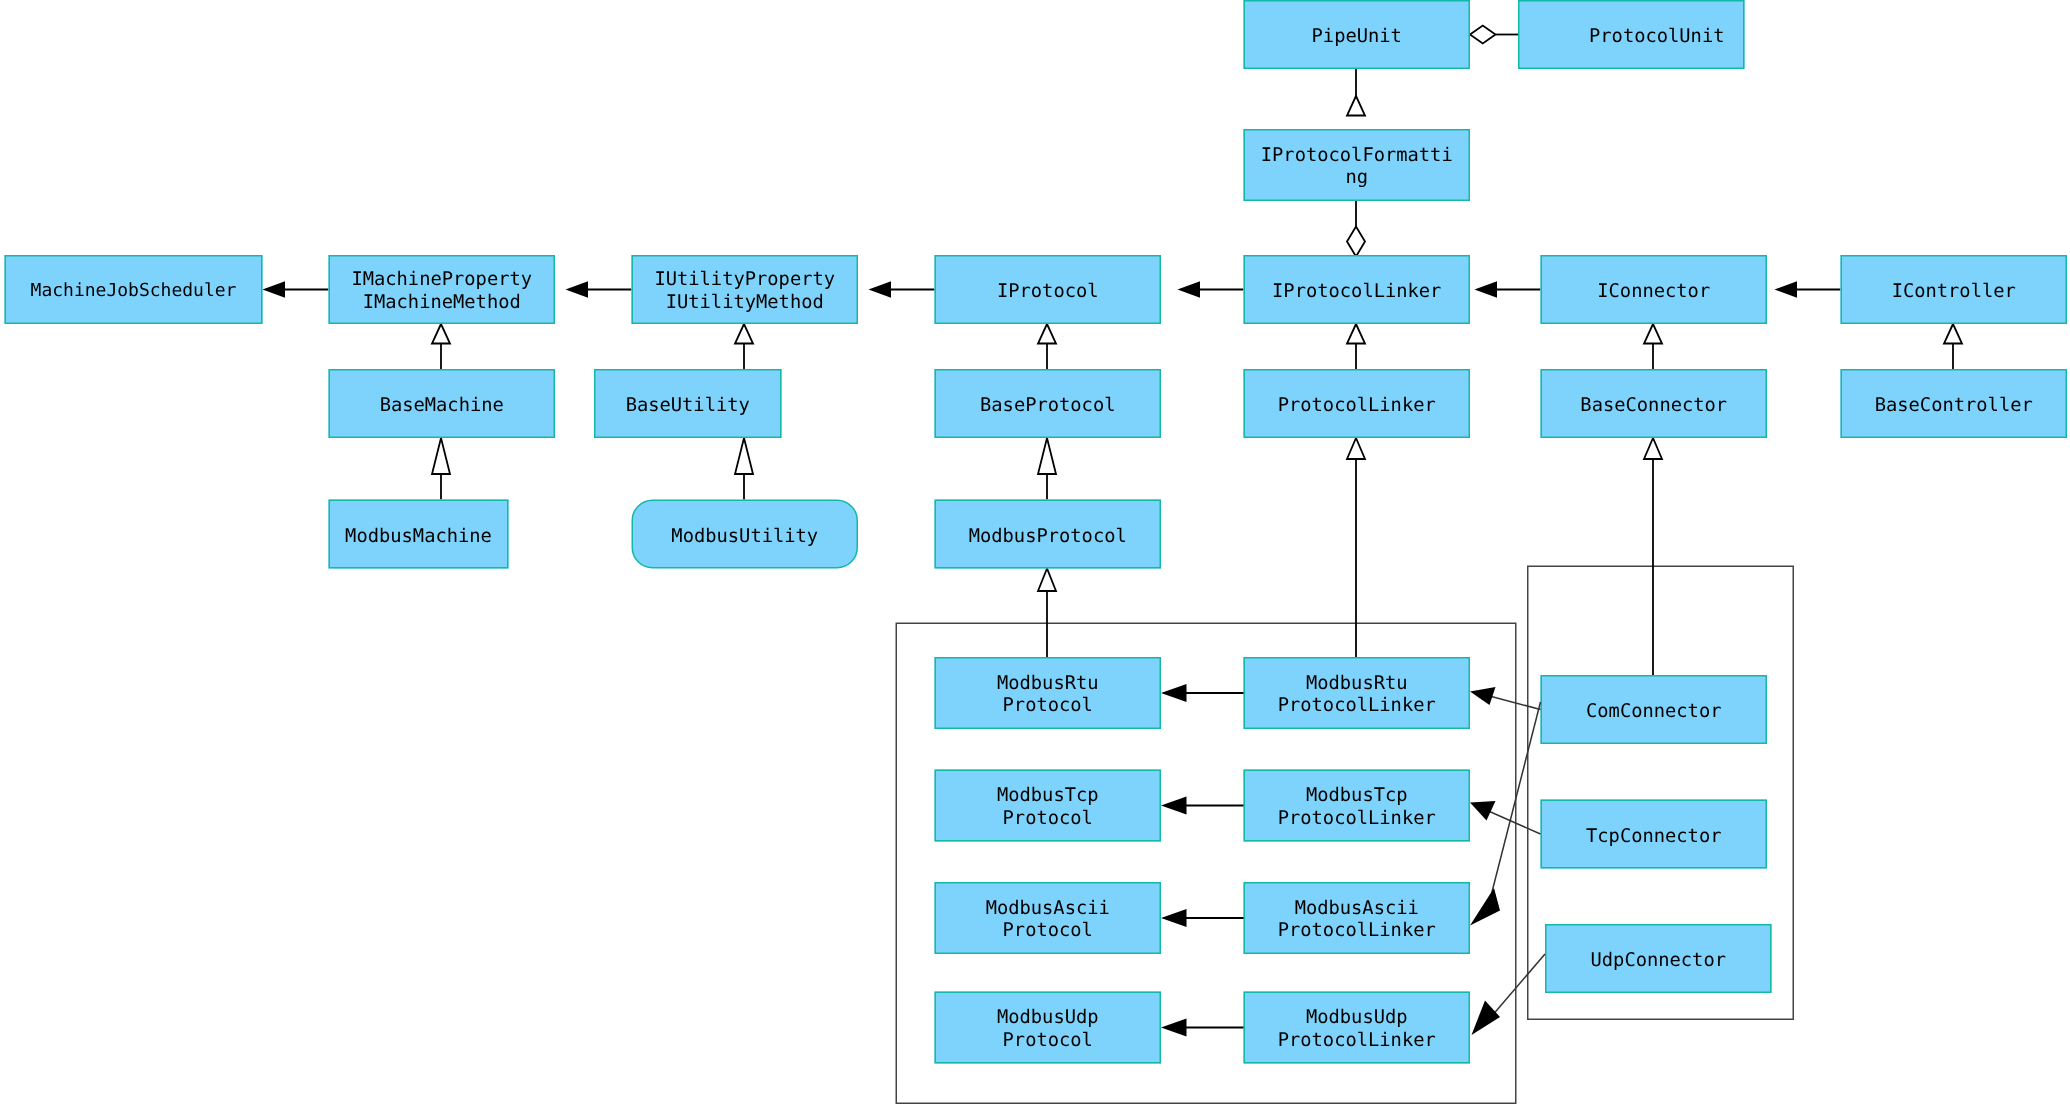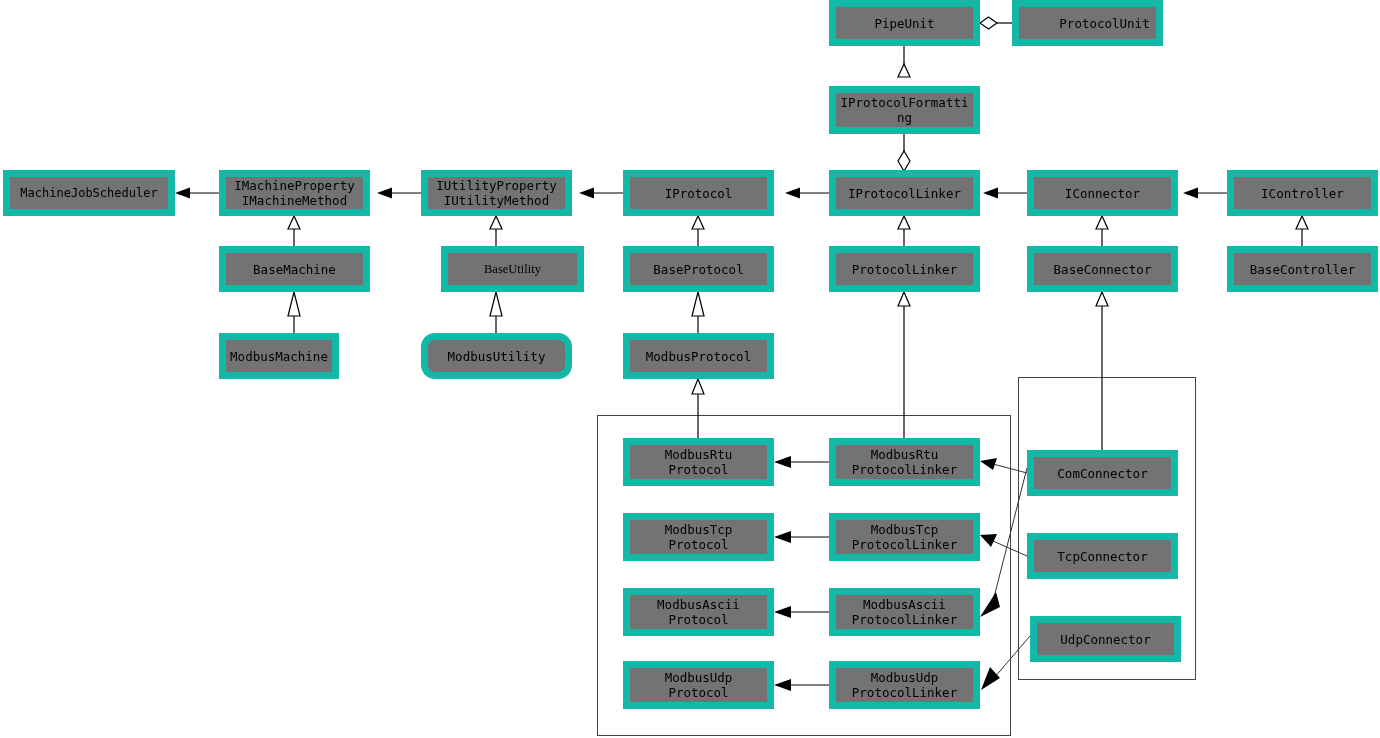--- a/index.html
+++ b/index.html
@@ -12,22 +12,22 @@
     position: relative;
     width: 1380px;
     height: 738px;
     background: #ffffff;
     font-family: "DejaVu Sans Mono", "Liberation Mono", monospace;
     overflow: hidden;
   }
   .uml-box {
     position: absolute;
     box-sizing: border-box;
-    border: 7px solid #14b8a6;
-    background: #737373;
+    border: 1px solid #14b8a6;
+    background: #7dd3fc;
     display: flex;
     align-items: center;
     justify-content: center;
     text-align: center;
     font-size: 12.5px;
     line-height: 15px;
     color: #000000;
     white-space: pre-line;
     z-index: 3;
     letter-spacing: 0px;
@@ -154,21 +154,21 @@
   <div class="uml-box" style="left:219px; top:170px; width:151px; height:46px;">IMachineProperty
 IMachineMethod</div>
   <div class="uml-box" style="left:421px; top:170px; width:151px; height:46px;">IUtilityProperty
 IUtilityMethod</div>
   <div class="uml-box" style="left:829px; top:170px; width:151px; height:46px;">IProtocolLinker</div>
   <div class="uml-box" style="left:623px; top:170px; width:151px; height:46px;">IProtocol</div>
   <div class="uml-box" style="left:1027px; top:170px; width:151px; height:46px;">IConnector</div>
   <div class="uml-box" style="left:1227px; top:170px; width:151px; height:46px;">IController</div>
 
   <div class="uml-box" style="left:219px; top:246px; width:151px; height:46px;">BaseMachine</div>
-  <div class="uml-box" style="left:441px; top:246px; width:143px; height:46px;font-family:Liberation Serif, serif;">BaseUtility</div>
+  <div class="uml-box" style="left:396px; top:246px; width:125px; height:46px;">BaseUtility</div>
   <div class="uml-box" style="left:623px; top:246px; width:151px; height:46px;text-align:center;">BaseProtocol</div>
   <div class="uml-box" style="left:829px; top:246px; width:151px; height:46px;">ProtocolLinker</div>
   <div class="uml-box" style="left:1027px; top:246px; width:151px; height:46px;">BaseConnector</div>
   <div class="uml-box" style="left:1227px; top:246px; width:151px; height:46px;">BaseController</div>
 
   <div class="uml-box" style="left:219px; top:333px; width:120px; height:46px;">ModbusMachine</div>
   <div class="uml-box" style="left:421px; top:333px; width:151px; height:46px;border-radius:14px;">ModbusUtility</div>
   <div class="uml-box" style="left:623px; top:333px; width:151px; height:46px;">ModbusProtocol</div>
 
   <div class="uml-box" style="left:623px; top:438px; width:151px; height:48px;">ModbusRtu

